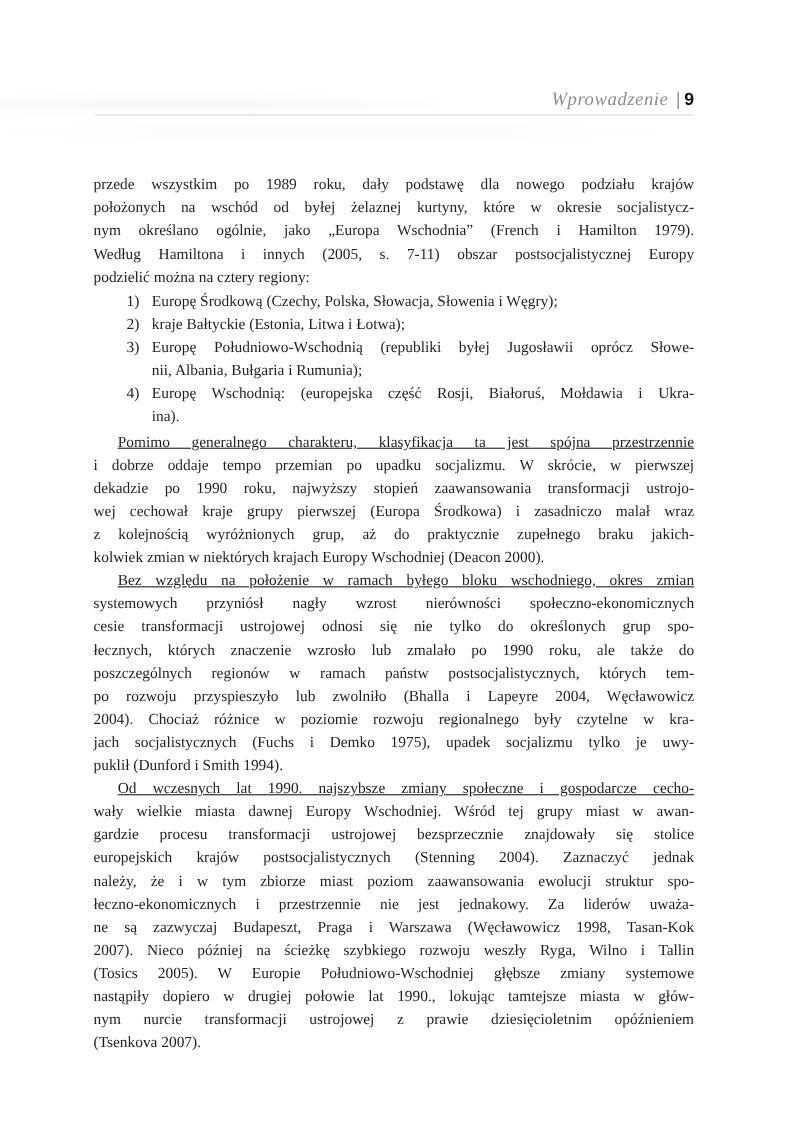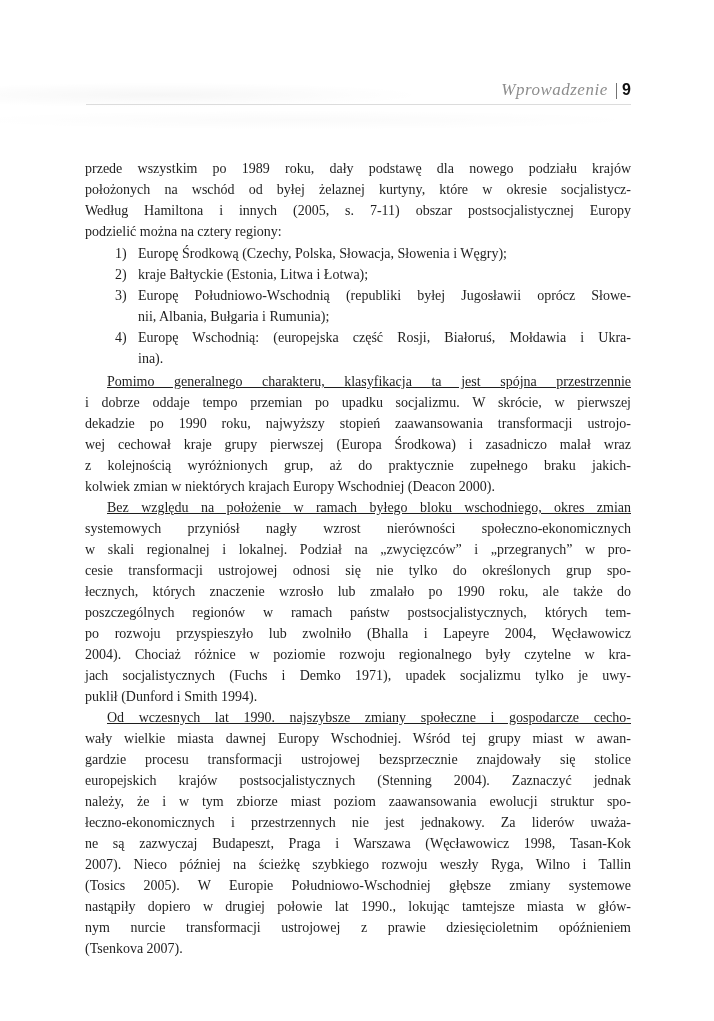--- a/index.html
+++ b/index.html
@@ -98,20 +98,21 @@
   <div class="page-header">
     <span class="chapter-title">Wprowadzenie</span><span class="header-separator">|</span><span class="page-number">9</span>
   </div>
 
   <hr class="header-rule">
 
   <div class="page-body">
       <div class="paragraph">
         <div class="line">przede wszystkim po 1989 roku, dały podstawę dla nowego podziału krajów</div>
         <div class="line">położonych na wschód od byłej żelaznej kurtyny, które w okresie socjalistycz-</div>
+        <div class="line">nym określano ogólnie, jako „Europa Wschodnia” (French i Hamilton 1979).</div>
         <div class="line">Według Hamiltona i innych (2005, s. 7-11) obszar postsocjalistycznej Europy</div>
         <div class="line last">podzielić można na cztery regiony:</div>
       </div>
       <div class="numbered-list">
         <div class="list-item">
           <span class="list-marker">1)</span>
           <div class="item-lines">
             <div class="line last">Europę Środkową (Czechy, Polska, Słowacja, Słowenia i Węgry);</div>
           </div>
         </div>
@@ -140,36 +141,35 @@
         <div class="line indent">Pomimo generalnego charakteru, klasyfikacja ta jest spójna przestrzennie</div>
         <div class="line">i dobrze oddaje tempo przemian po upadku socjalizmu. W skrócie, w pierwszej</div>
         <div class="line">dekadzie po 1990 roku, najwyższy stopień zaawansowania transformacji ustrojo-</div>
         <div class="line">wej cechował kraje grupy pierwszej (Europa Środkowa) i zasadniczo malał wraz</div>
         <div class="line">z kolejnością wyróżnionych grup, aż do praktycznie zupełnego braku jakich-</div>
         <div class="line last">kolwiek zmian w niektórych krajach Europy Wschodniej (Deacon 2000).</div>
       </div>
       <div class="paragraph">
         <div class="line indent">Bez względu na położenie w ramach byłego bloku wschodniego, okres zmian</div>
         <div class="line">systemowych przyniósł nagły wzrost nierówności społeczno-ekonomicznych</div>
-        <div class="line">w skali regionalnej i lokalnej. Podział na „zwycięzców” i „przegranych” w pro-</div>
         <div class="line">cesie transformacji ustrojowej odnosi się nie tylko do określonych grup spo-</div>
         <div class="line">łecznych, których znaczenie wzrosło lub zmalało po 1990 roku, ale także do</div>
         <div class="line">poszczególnych regionów w ramach państw postsocjalistycznych, których tem-</div>
         <div class="line">po rozwoju przyspieszyło lub zwolniło (Bhalla i Lapeyre 2004, Węcławowicz</div>
         <div class="line">2004). Chociaż różnice w poziomie rozwoju regionalnego były czytelne w kra-</div>
-        <div class="line">jach socjalistycznych (Fuchs i Demko 1971), upadek socjalizmu tylko je uwy-</div>
+        <div class="line">jach socjalistycznych (Fuchs i Demko 1975), upadek socjalizmu tylko je uwy-</div>
         <div class="line last">puklił (Dunford i Smith 1994).</div>
       </div>
       <div class="paragraph">
         <div class="line indent">Od wczesnych lat 1990. najszybsze zmiany społeczne i gospodarcze cecho-</div>
         <div class="line">wały wielkie miasta dawnej Europy Wschodniej. Wśród tej grupy miast w awan-</div>
         <div class="line">gardzie procesu transformacji ustrojowej bezsprzecznie znajdowały się stolice</div>
         <div class="line">europejskich krajów postsocjalistycznych (Stenning 2004). Zaznaczyć jednak</div>
         <div class="line">należy, że i w tym zbiorze miast poziom zaawansowania ewolucji struktur spo-</div>
-        <div class="line">łeczno-ekonomicznych i przestrzennych nie jest jednakowy. Za liderów uważa-</div>
+        <div class="line">łeczno-ekonomicznych i przestrzennie nie jest jednakowy. Za liderów uważa-</div>
         <div class="line">ne są zazwyczaj Budapeszt, Praga i Warszawa (Węcławowicz 1998, Tasan-Kok</div>
         <div class="line">2007). Nieco później na ścieżkę szybkiego rozwoju weszły Ryga, Wilno i Tallin</div>
         <div class="line">(Tosics 2005). W Europie Południowo-Wschodniej głębsze zmiany systemowe</div>
         <div class="line">nastąpiły dopiero w drugiej połowie lat 1990., lokując tamtejsze miasta w głów-</div>
         <div class="line">nym nurcie transformacji ustrojowej z prawie dziesięcioletnim opóźnieniem</div>
         <div class="line last">(Tsenkova 2007).</div>
       </div>
     </div>
 
 </div>

